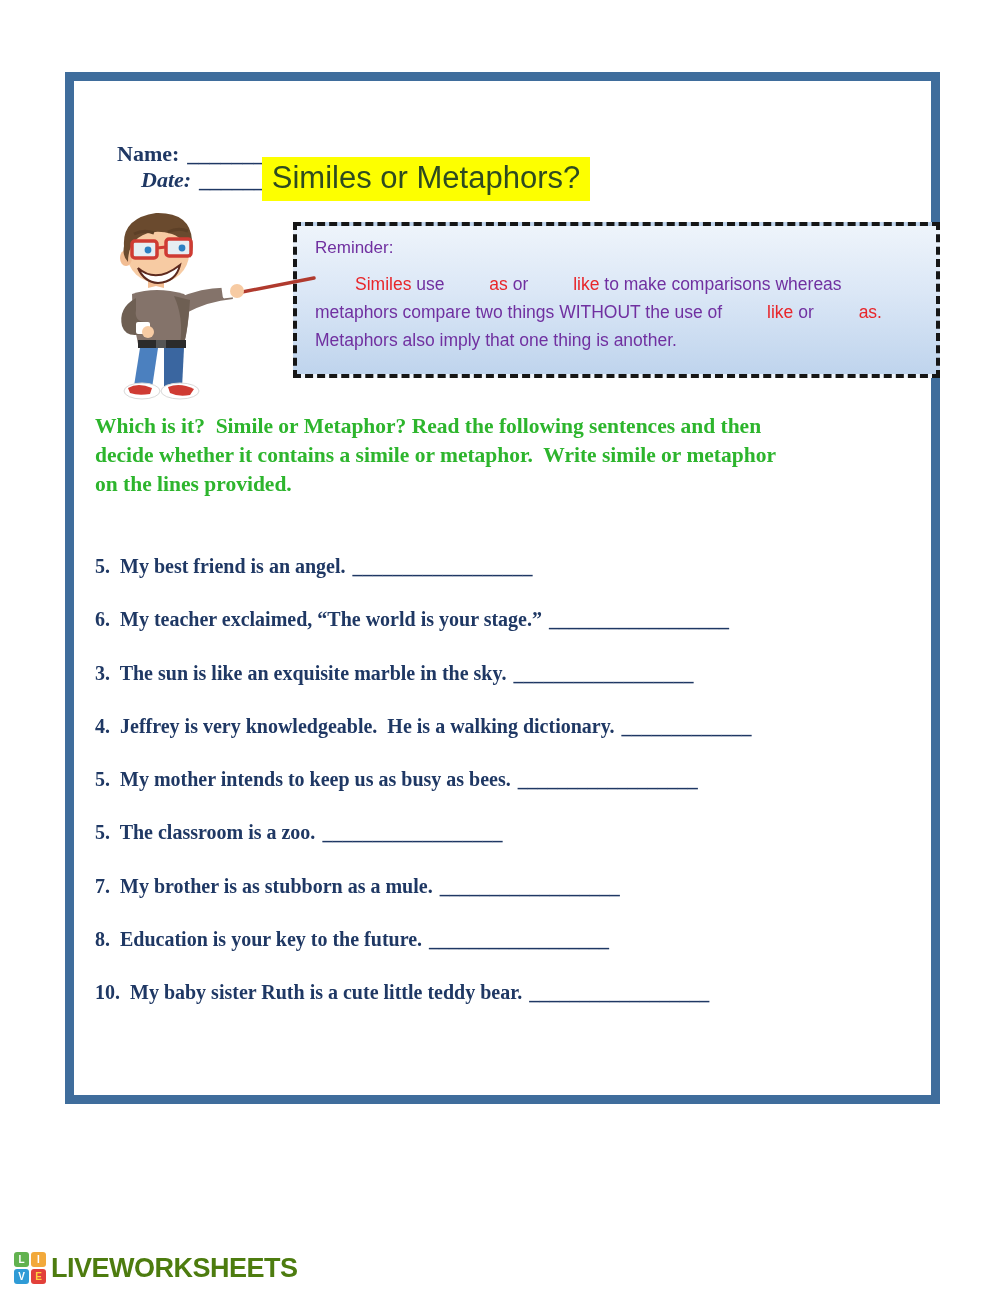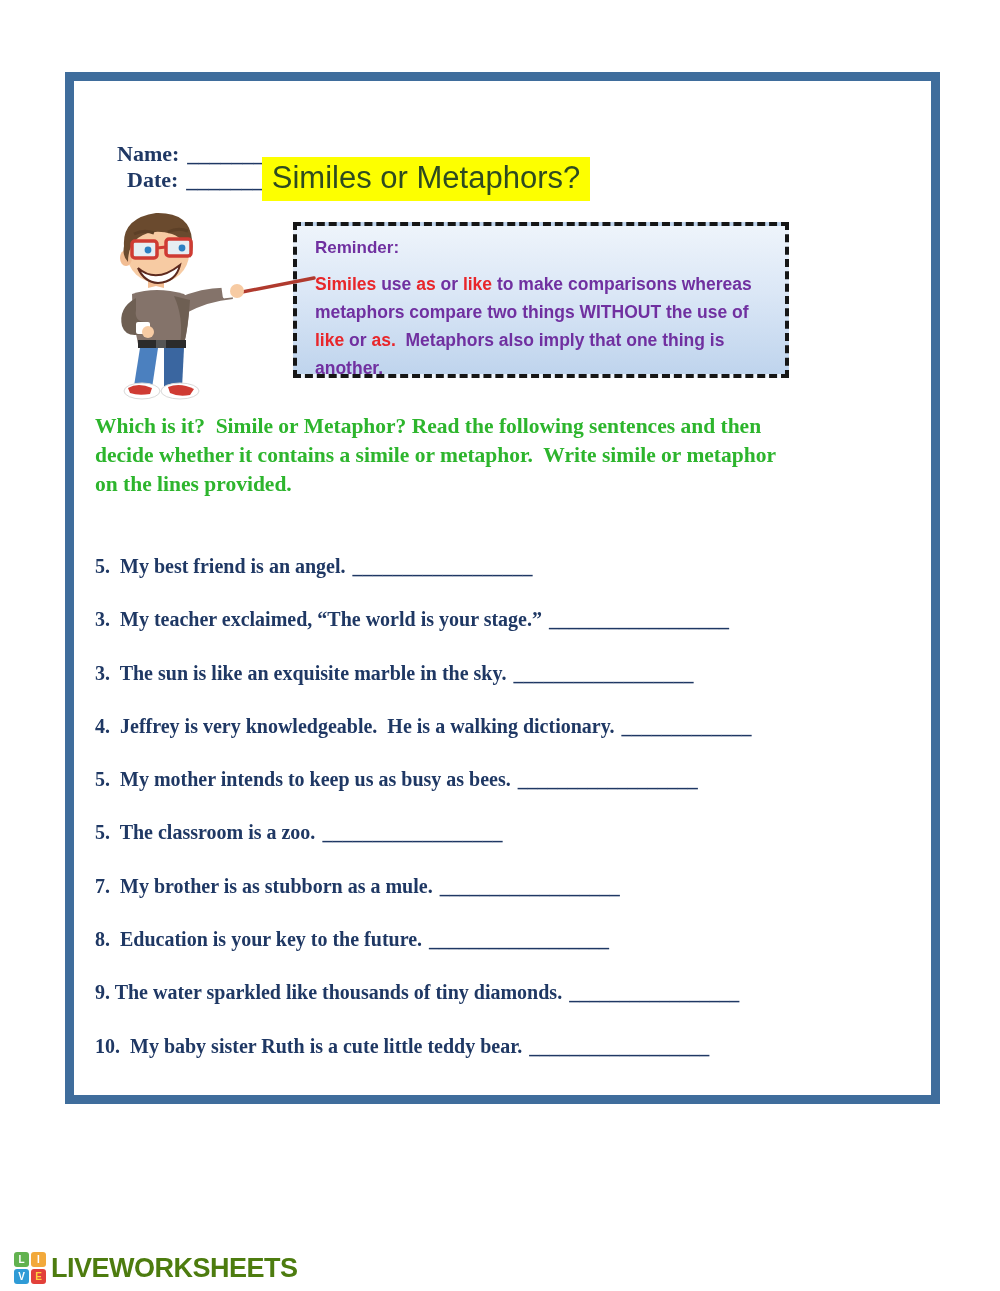--- a/index.html
+++ b/index.html
@@ -31,32 +31,32 @@
   .title{
     display:inline-block;
     font-family:"Liberation Sans", sans-serif;
     font-size:31px;color:#2e4b20;
     background:#fdff00;
     padding:3px 10px 5px 10px;
   }
 
   
   .reminder{
-    position:absolute;left:293px;top:222px;width:496px;height:156px;
+    position:absolute;left:293px;top:222px;width:647px;height:156px;
     box-sizing:border-box;
     border:4px dashed #161616;
     background:linear-gradient(180deg,#eef4fb 0%,#dbe7f6 45%,#bfd4ed 100%);
     padding:12px 28px 0 18px;
     font-family:"Liberation Sans", sans-serif;
-    font-weight:bold;
+    font-weight:normal;
     z-index:1;
   }
   .reminder-heading{font-size:17px;color:#7030a0;margin-bottom:12px;}
   .reminder-body{font-size:17.5px;line-height:28px;color:#7030a0;}
-  .reminder-body .red{color:#e8262a;}
+  .reminder-body .red{color:#e8262a;margin-left:40px;}
   .reminder-body .purple{color:#7030a0;}
 
   
   .cartoon{position:absolute;left:86px;top:202px;z-index:3;}
 
   
   .instructions{
     position:absolute;left:95px;top:412px;width:810px;
     font-size:21.5px;font-weight:bold;color:#2db52d;line-height:29px;
   }
@@ -85,21 +85,21 @@
 </style>
 </head>
 <body>
 
 <div class="sheet">
 
   <div class="frame"></div>
 
   <div class="name-row pre">
     <span class="lbl">Name:</span><span class="blankline">________________________</span>
-    <span class="lbl" style="margin-left:10px;">Date:</span><span class="blankline">_________________</span>
+    <span class="lbl" style="margin-left:24px;font-style:italic;">Date:</span><span class="blankline">_________________</span>
   </div>
 
   <div class="title-wrap">
     <span class="title">Similes or Metaphors?</span>
   </div>
 
   <div class="reminder">
     <div class="reminder-heading">Reminder:</div>
     <div class="reminder-body pre"><span class="red">Similes</span><span class="purple"> use </span><span class="red">as</span><span class="purple"> or </span><span class="red">like</span><span class="purple"> to make comparisons whereas metaphors compare two things WITHOUT the use of </span><span class="red">like</span><span class="purple"> or </span><span class="red">as.</span><span class="purple">  Metaphors also imply that one thing is another.</span></div>
   </div>
@@ -152,28 +152,27 @@
   </div>
 
   <div class="instructions">
     <div class="pre">Which is it?  Simile or Metaphor? Read the following sentences and then</div>
     <div class="pre">decide whether it contains a simile or metaphor.  Write simile or metaphor</div>
     <div class="pre">on the lines provided.</div>
   </div>
 
   <div class="questions">
     <div class="q-row"><span class="q-text pre">5.  My best friend is an angel.</span><span class="q-blank blankline">__________________</span></div>
-    <div class="q-row"><span class="q-text pre">3.  My teacher exclaimed, “The world is your stage.”</span><span class="q-blank blankline">__________________</span></div>
+    <div class="q-row"><span class="q-text pre">6.  My teacher exclaimed, “The world is your stage.”</span><span class="q-blank blankline">__________________</span></div>
     <div class="q-row"><span class="q-text pre">3.  The sun is like an exquisite marble in the sky.</span><span class="q-blank blankline">__________________</span></div>
     <div class="q-row"><span class="q-text pre">4.  Jeffrey is very knowledgeable.  He is a walking dictionary.</span><span class="q-blank blankline">_____________</span></div>
     <div class="q-row"><span class="q-text pre">5.  My mother intends to keep us as busy as bees.</span><span class="q-blank blankline">__________________</span></div>
     <div class="q-row"><span class="q-text pre">5.  The classroom is a zoo.</span><span class="q-blank blankline">__________________</span></div>
     <div class="q-row"><span class="q-text pre">7.  My brother is as stubborn as a mule.</span><span class="q-blank blankline">__________________</span></div>
     <div class="q-row"><span class="q-text pre">8.  Education is your key to the future.</span><span class="q-blank blankline">__________________</span></div>
-    <div class="q-row"><span class="q-text pre">9. The water sparkled like thousands of tiny diamonds.</span><span class="q-blank blankline">_________________</span></div>
     <div class="q-row"><span class="q-text pre">10.  My baby sister Ruth is a cute little teddy bear.</span><span class="q-blank blankline">__________________</span></div>
   </div>
 
   <div class="footer">
     <div class="logo-grid">
       <span class="tile" style="background: rgb(98, 178, 79);">L</span>
       <span class="tile" style="background: rgb(242, 169, 59);">I</span>
       <span class="tile" style="background: rgb(47, 155, 214);">V</span>
       <span class="tile tile-e" style="background: rgb(226, 64, 58);">E</span>
     </div>

